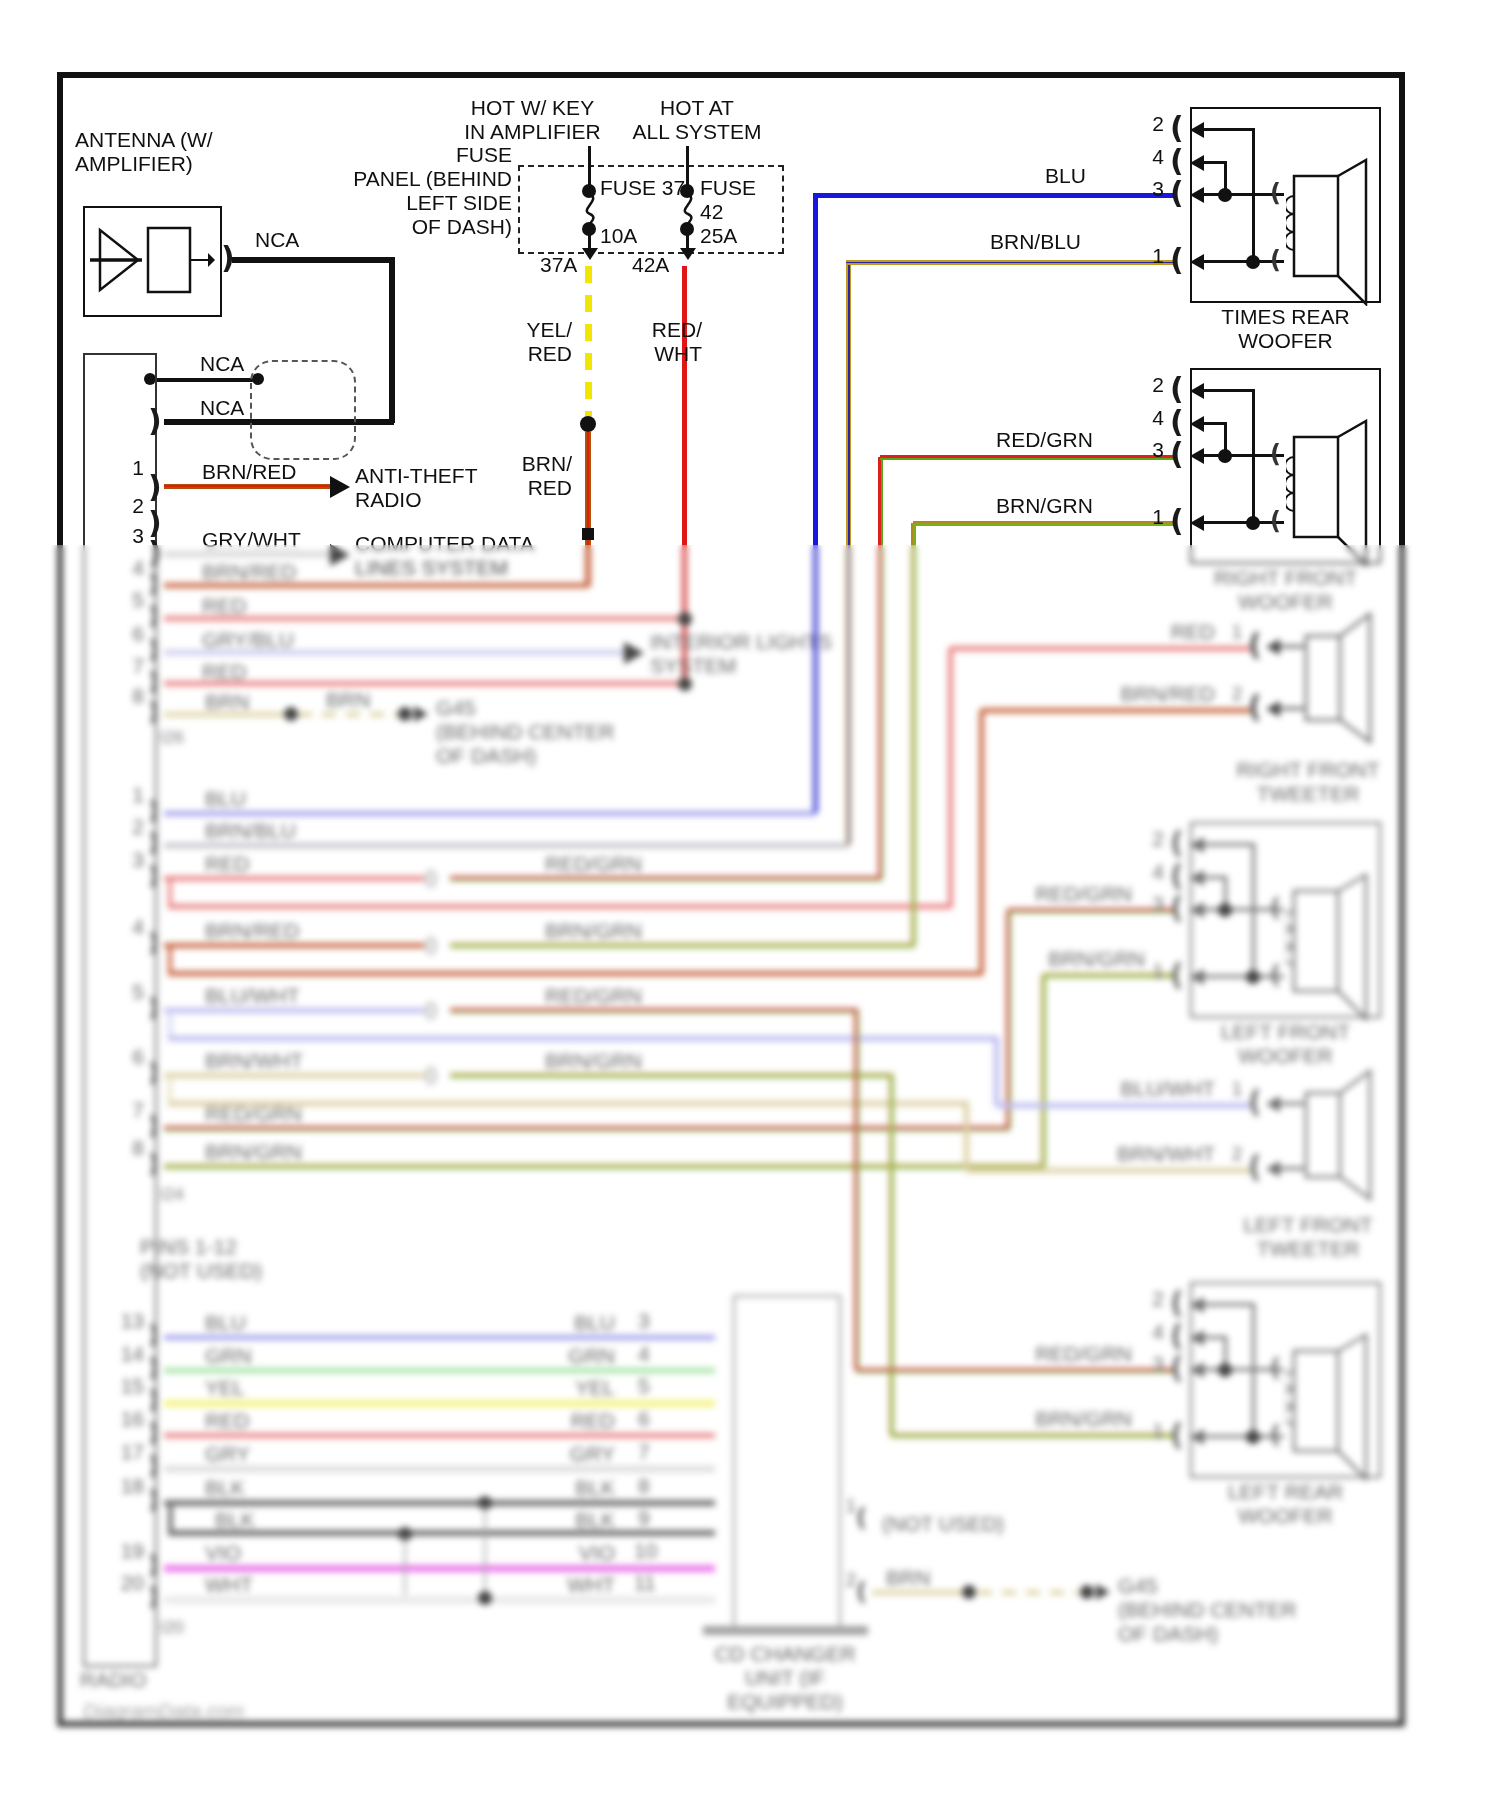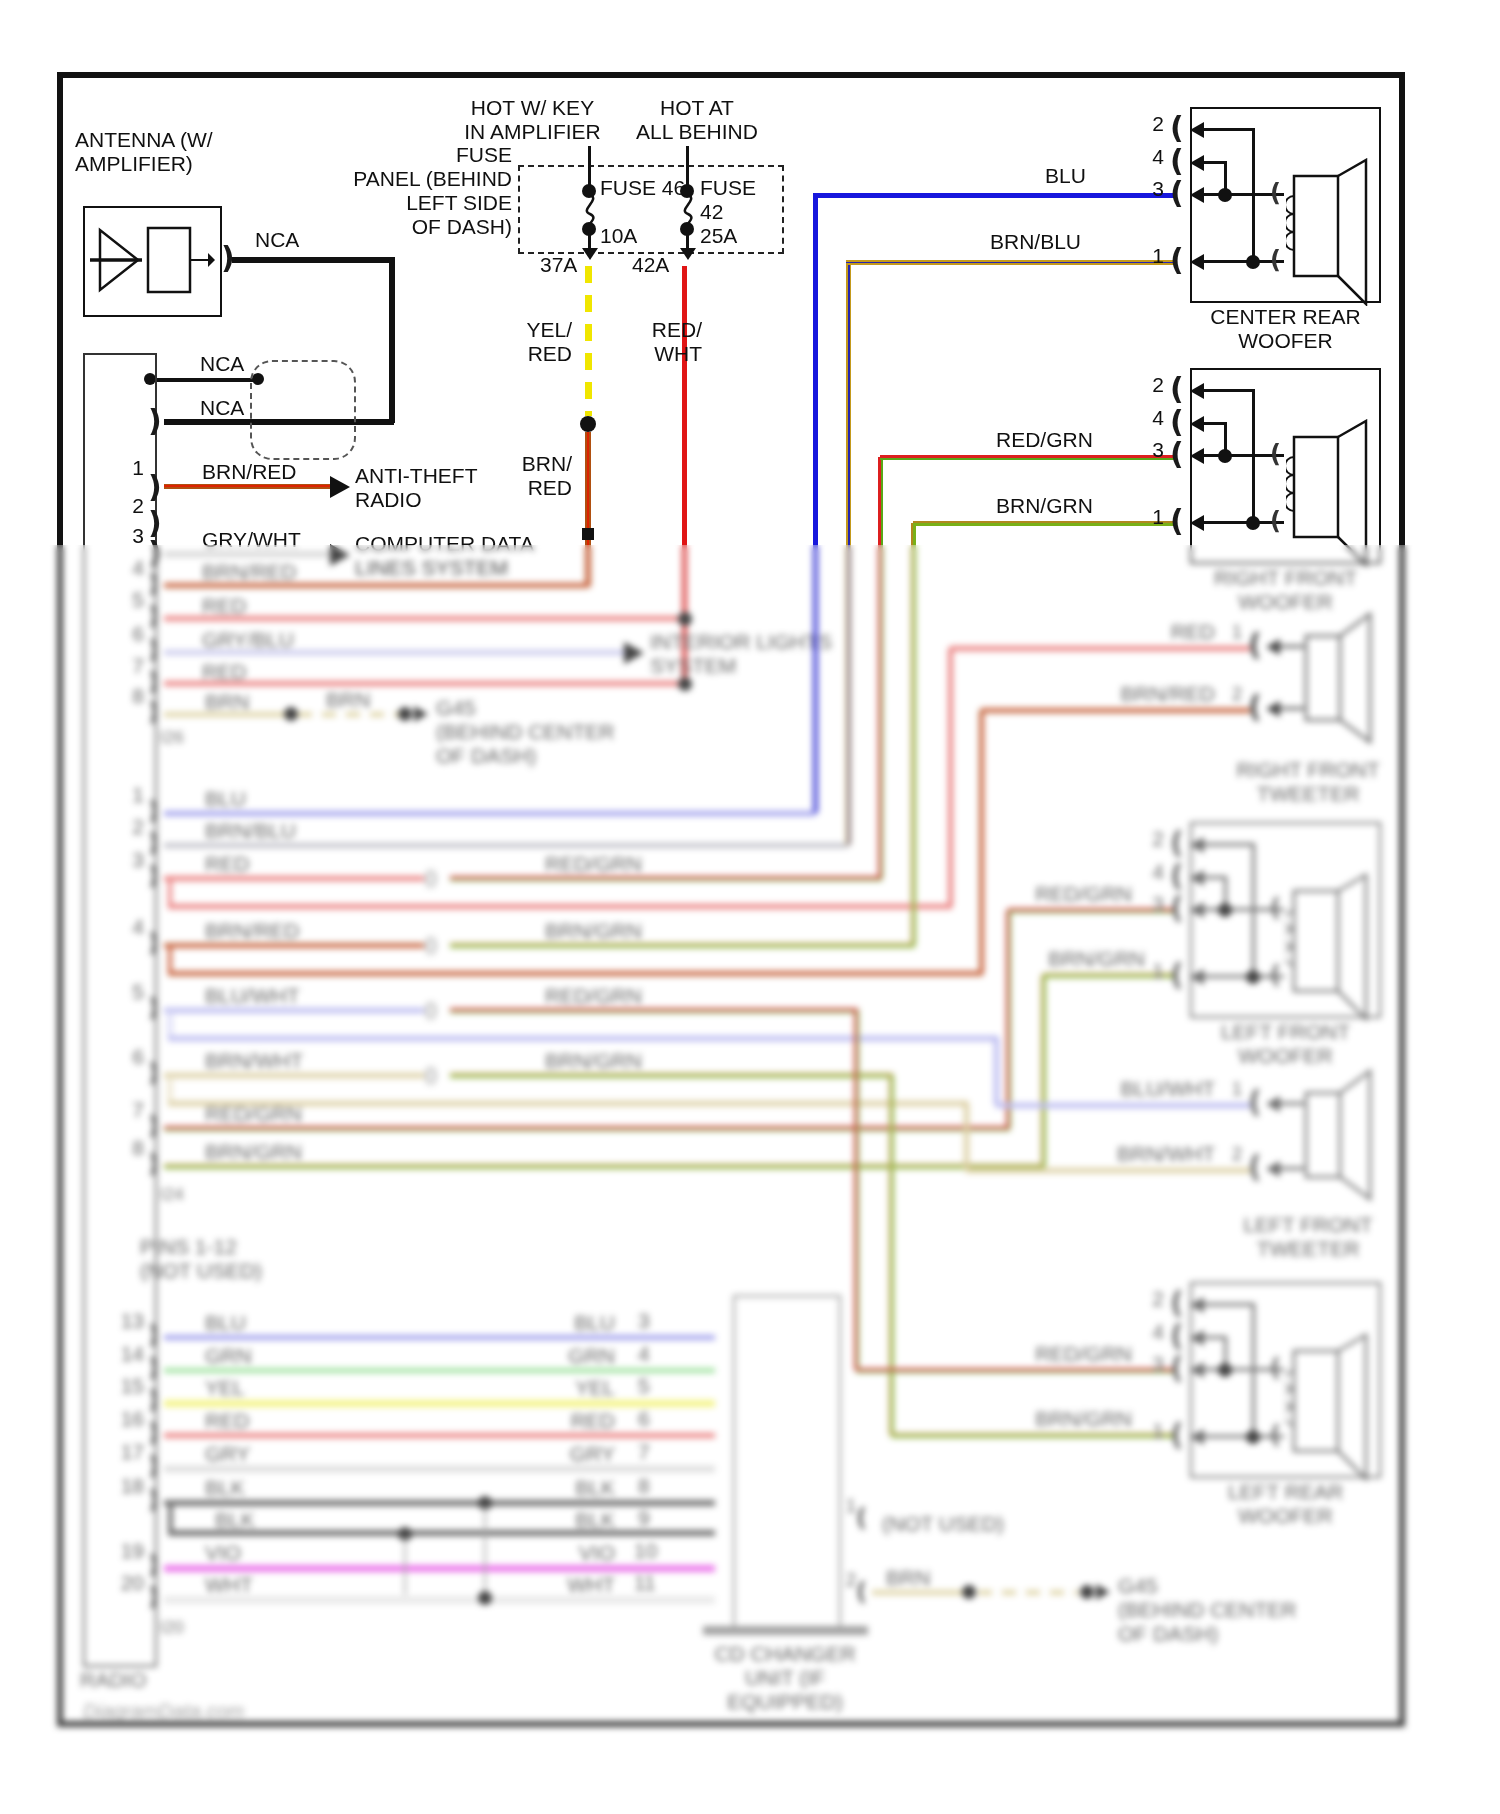--- a/index.html
+++ b/index.html
@@ -79,36 +79,36 @@
   <div class="t" style="left:200px;top:396px">NCA</div>
   <div class="wh" style="left:150px;top:378px;width:112px;height:4px"></div>
   <div class="t" style="left:200px;top:352px">NCA</div>
   <div class="dot" style="left:144px;top:373px;width:12px;height:12px"></div>
   <div class="dot" style="left:252px;top:373px;width:12px;height:12px"></div>
   <div style="position:absolute;left:250px;top:360px;width:102px;height:96px;border:2px dashed #555;border-radius:22px"></div>
 
   <div class="t tc" style="left:445px;top:96px;width:175px">HOT W/ KEY
 IN AMPLIFIER</div>
   <div class="t tc" style="left:622px;top:96px;width:150px">HOT AT
-ALL BEHIND</div>
+ALL SYSTEM</div>
   <div style="position:absolute;left:518px;top:165px;width:262px;height:85px;border:2.5px dashed #222"></div>
   <div class="t tr" style="left:350px;top:143px;width:162px">FUSE
 PANEL (BEHIND
 LEFT SIDE
 OF DASH)</div>
 
   <div class="wv" style="left:588px;top:146px;width:3px;height:44px;background:#111"></div>
   <div class="dot" style="left:582px;top:184px"></div>
   <svg style="position:absolute;left:577px;top:194px" width="26" height="32" viewBox="0 0 26 32">
     <path d="M13,0 C24,6 2,16 13,20 C22,24 10,30 13,32" fill="none" stroke="#111" stroke-width="2.5"></path>
   </svg>
   <div class="dot" style="left:582px;top:222px"></div>
   <div class="wv" style="left:588px;top:232px;width:3px;height:18px;background:#111"></div>
   <div style="position:absolute;left:582px;top:248px;width:0;height:0;border:8px solid transparent;border-top:12px solid #111"></div>
-  <div class="t" style="left:600px;top:176px">FUSE 46</div>
+  <div class="t" style="left:600px;top:176px">FUSE 37</div>
   <div class="t" style="left:600px;top:224px">10A</div>
 
   <div class="wv" style="left:686px;top:146px;width:3px;height:44px;background:#111"></div>
   <div class="dot" style="left:680px;top:184px"></div>
   <svg style="position:absolute;left:675px;top:194px" width="26" height="32" viewBox="0 0 26 32">
     <path d="M13,0 C24,6 2,16 13,20 C22,24 10,30 13,32" fill="none" stroke="#111" stroke-width="2.5"></path>
   </svg>
   <div class="dot" style="left:680px;top:222px"></div>
   <div class="wv" style="left:686px;top:232px;width:3px;height:18px;background:#111"></div>
   <div style="position:absolute;left:680px;top:248px;width:0;height:0;border:8px solid transparent;border-top:12px solid #111"></div>
@@ -406,21 +406,21 @@
   <div class="wv" style="left:1252px;top:128px;width:3px;height:134px"></div>
   <div class="dot" style="left:1218px;top:188px"></div>
   <div class="dot" style="left:1246px;top:255px"></div>
   <span class="arc arcsm" style="left:1270px;top:181px">(</span>
   <span class="arc arcsm" style="left:1270px;top:248px">(</span>
   <svg style="position:absolute;left:1286px;top:158px" width="88" height="148" viewBox="0 0 88 148">
     <rect x="8" y="18" width="44" height="100" fill="none" stroke="#111" stroke-width="2.5"></rect>
     <path d="M8 38 a9 9 0 1 0 0 18 a9 9 0 1 0 0 18 a9 9 0 1 0 0 18" fill="none" stroke="#111" stroke-width="2"></path>
     <path d="M52 18 L80 2 L80 146 L52 118" fill="none" stroke="#111" stroke-width="2.5"></path>
   </svg>
-  <div class="t tc" style="left:1198px;top:305px;width:175px">CENTER REAR
+  <div class="t tc" style="left:1198px;top:305px;width:175px">TIMES REAR
 WOOFER</div>
 
   <div class="box" style="left:1190px;top:368px;width:187px;height:192px"></div>
   <div class="t tr" style="left:1144px;top:373px;width:20px">2</div>
   <div class="t tr" style="left:1144px;top:406px;width:20px">4</div>
   <div class="t tr" style="left:1144px;top:438px;width:20px">3</div>
   <div class="t tr" style="left:1144px;top:505px;width:20px">1</div>
   <span class="arc" style="left:1170px;top:374px">(</span>
   <span class="arc" style="left:1170px;top:407px">(</span>
   <span class="arc" style="left:1170px;top:439px">(</span>

